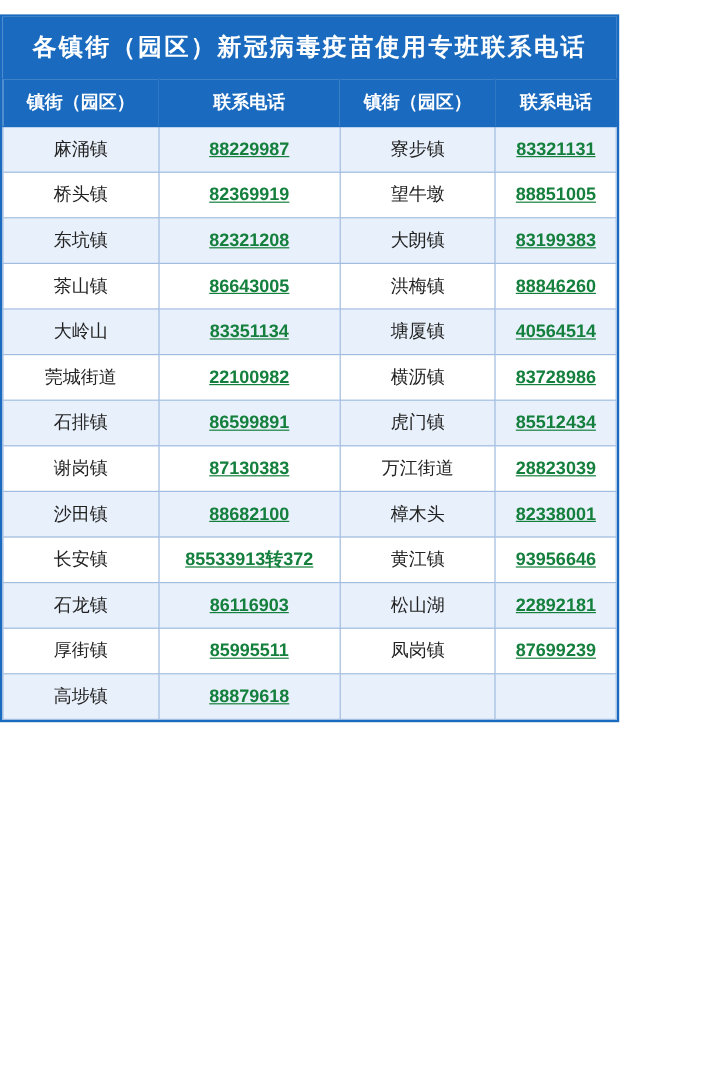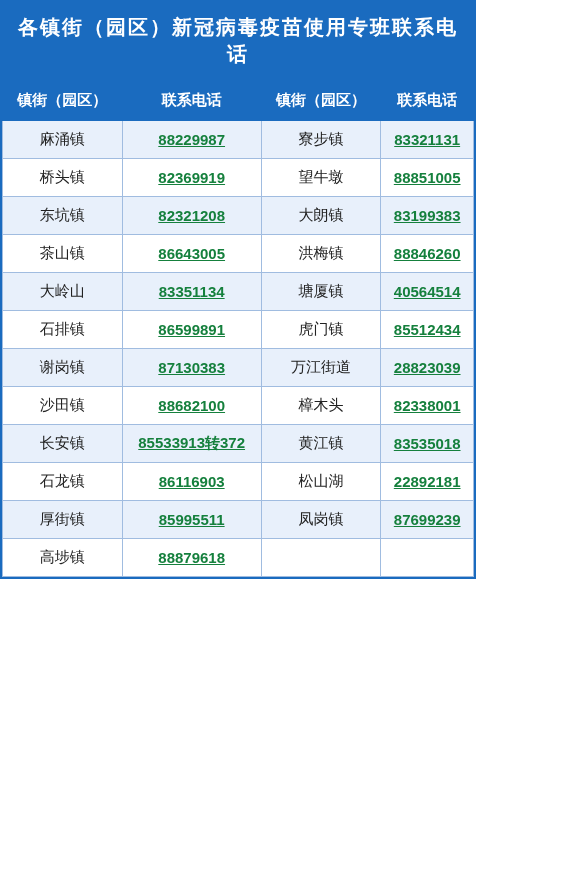--- a/index.html
+++ b/index.html
@@ -8,22 +8,23 @@
       padding: 0;
     }
 
     body {
       width: 584px;
       font-family: "Microsoft YaHei", "SimHei", sans-serif;
       background: #fff;
     }
 
     .container {
-      width: 476px;
+      width: 516px;
       border: 2px solid #1a6bbf;
+      margin-top: 12px;
     }
 
     .title-bar {
       background-color: #1a6bbf;
       color: #fff;
       text-align: center;
       font-size: 20px;
       font-weight: bold;
       padding: 12px 8px;
       letter-spacing: 2px;
@@ -114,20 +115,26 @@
           <td>洪梅镇</td>
           <td>88846260</td>
         </tr>
         <tr>
           <td>大岭山</td>
           <td>83351134</td>
           <td>塘厦镇</td>
           <td>40564514</td>
         </tr>
         <tr>
+          <td>莞城街道</td>
+          <td>22100982</td>
+          <td>横沥镇</td>
+          <td>83728986</td>
+        </tr>
+        <tr>
           <td>石排镇</td>
           <td>86599891</td>
           <td>虎门镇</td>
           <td>85512434</td>
         </tr>
         <tr>
           <td>谢岗镇</td>
           <td>87130383</td>
           <td>万江街道</td>
           <td>28823039</td>
@@ -135,21 +142,21 @@
         <tr>
           <td>沙田镇</td>
           <td>88682100</td>
           <td>樟木头</td>
           <td>82338001</td>
         </tr>
         <tr>
           <td>长安镇</td>
           <td>85533913转372</td>
           <td>黄江镇</td>
-          <td>83535018</td>
+          <td>93956646</td>
         </tr>
         <tr>
           <td>石龙镇</td>
           <td>86116903</td>
           <td>松山湖</td>
           <td>22892181</td>
         </tr>
         <tr>
           <td>厚街镇</td>
           <td>85995511</td>

